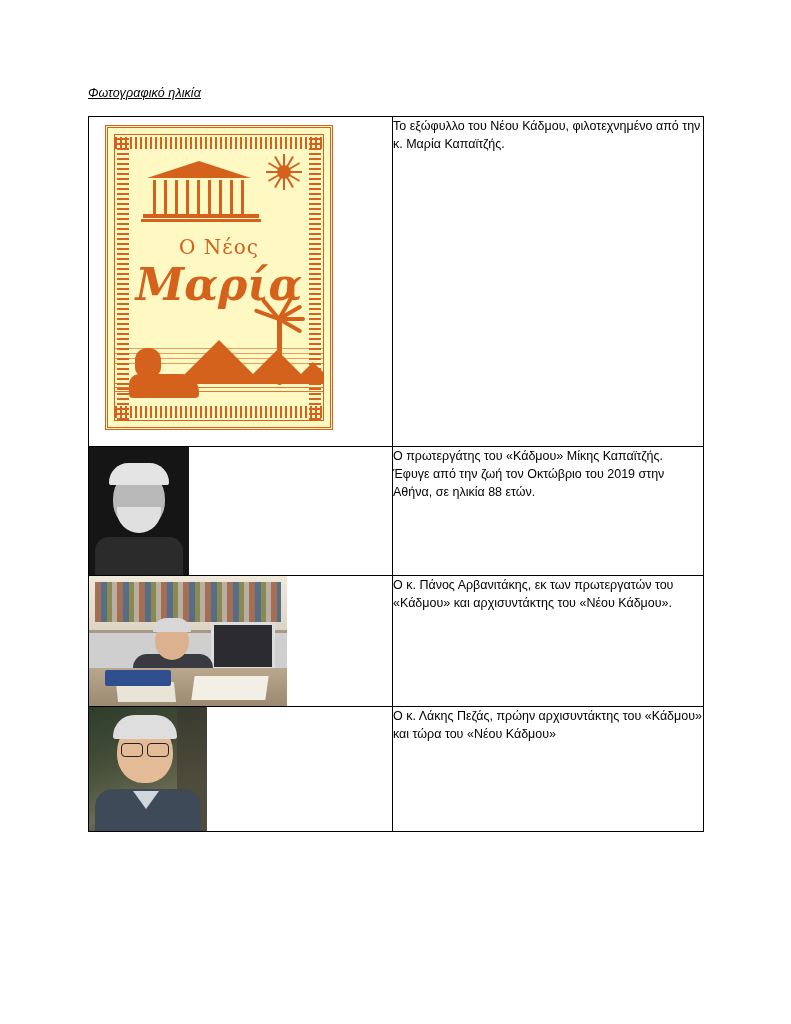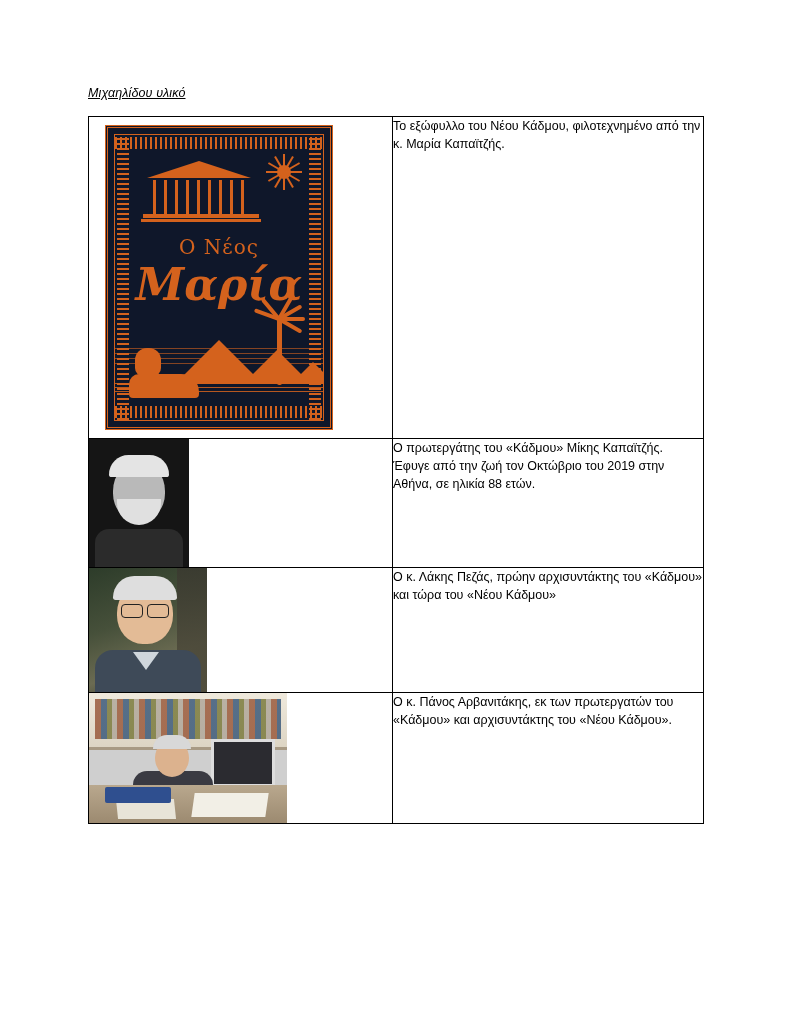--- a/index.html
+++ b/index.html
@@ -52,22 +52,22 @@
   td.txt-cell {
     width: 310px;
     padding: 6px 8px 6px 8px;
     font-size: 12.5px;
     line-height: 1.45;
   }
   
   .cover-wrap {
     width: 228px;
     height: 305px;
-    margin: 8px 0 8px 16px;
-    background: #0f172a;
+    margin: 8px 0 16px 16px;
+    background: #fef9c3;
     border: 3px double #d4621d;
     position: relative;
     overflow: hidden;
     box-sizing: border-box;
   }
   .cover-inner {
     position: absolute;
     left: 6px; top: 6px; right: 6px; bottom: 6px;
     border: 1px solid #d4621d;
     overflow: hidden;
@@ -405,21 +405,21 @@
     position: absolute; right: 0; top: 0; width: 30px; bottom: 0;
     background: linear-gradient(180deg,#3a3a30,#55513f);
     opacity:.9;
   }
 </style>
 </head>
 <body>
 
 <div class="page">
 
-  <div class="doc-heading">Μιχαηλίδου υλικό</div>
+  <div class="doc-heading">Φωτογραφικό ηλικία</div>
 
   <table class="photo-table">
     <tbody>
 
       <tr>
         <td class="img-cell" style="height:318px;">
           <div class="cover-wrap">
             <div class="cover-inner">
               <div class="greek-key gk-top"></div>
               <div class="greek-key gk-bottom"></div>
@@ -483,38 +483,20 @@
           <div class="photo ph-r3">
             <div class="r3-bg"></div>
             <div class="r3-body"></div>
             <div class="r3-head"></div>
             <div class="r3-beard"></div>
             <div class="r3-hair"></div>
           </div>
         </td>
         <td class="txt-cell">
           <span>Ο πρωτεργάτης του «Κάδμου» Μίκης Καπαϊτζής. Έφυγε από την ζωή τον Οκτώβριο του 2019 στην Αθήνα, σε ηλικία 88 ετών.</span>
-        </td>
-      </tr>
-
-      <tr>
-        <td class="img-cell" style="height:124px;">
-          <div class="photo ph-r5">
-            <div class="r5-bg"></div>
-            <div class="r5-shelf"></div>
-            <div class="r5-body"></div>
-            <div class="r5-collar"></div>
-            <div class="r5-head"></div>
-            <div class="r5-hair"></div>
-            <div class="r5-glass-l"></div>
-            <div class="r5-glass-r"></div>
-          </div>
-        </td>
-        <td class="txt-cell">
-          <span>Ο κ. Λάκης Πεζάς, πρώην αρχισυντάκτης του «Κάδμου» και τώρα του «Νέου Κάδμου»</span>
         </td>
       </tr>
 
       <tr>
         <td class="img-cell" style="height:130px;">
           <div class="photo ph-r4">
             <div class="r4-bg"></div>
             <div class="r4-shelf"></div>
             <div class="r4-books"></div>
             <div class="r4-monitor"></div>
@@ -525,15 +507,33 @@
             <div class="r4-doc1"></div>
             <div class="r4-doc2"></div>
             <div class="r4-blue"></div>
           </div>
         </td>
         <td class="txt-cell">
           <span>Ο κ. Πάνος Αρβανιτάκης, εκ των πρωτεργατών του «Κάδμου» και αρχισυντάκτης του «Νέου Κάδμου».</span>
         </td>
       </tr>
 
+      <tr>
+        <td class="img-cell" style="height:124px;">
+          <div class="photo ph-r5">
+            <div class="r5-bg"></div>
+            <div class="r5-shelf"></div>
+            <div class="r5-body"></div>
+            <div class="r5-collar"></div>
+            <div class="r5-head"></div>
+            <div class="r5-hair"></div>
+            <div class="r5-glass-l"></div>
+            <div class="r5-glass-r"></div>
+          </div>
+        </td>
+        <td class="txt-cell">
+          <span>Ο κ. Λάκης Πεζάς, πρώην αρχισυντάκτης του «Κάδμου» και τώρα του «Νέου Κάδμου»</span>
+        </td>
+      </tr>
+
     </tbody>
   </table>
 </div>
 
 </body></html>

